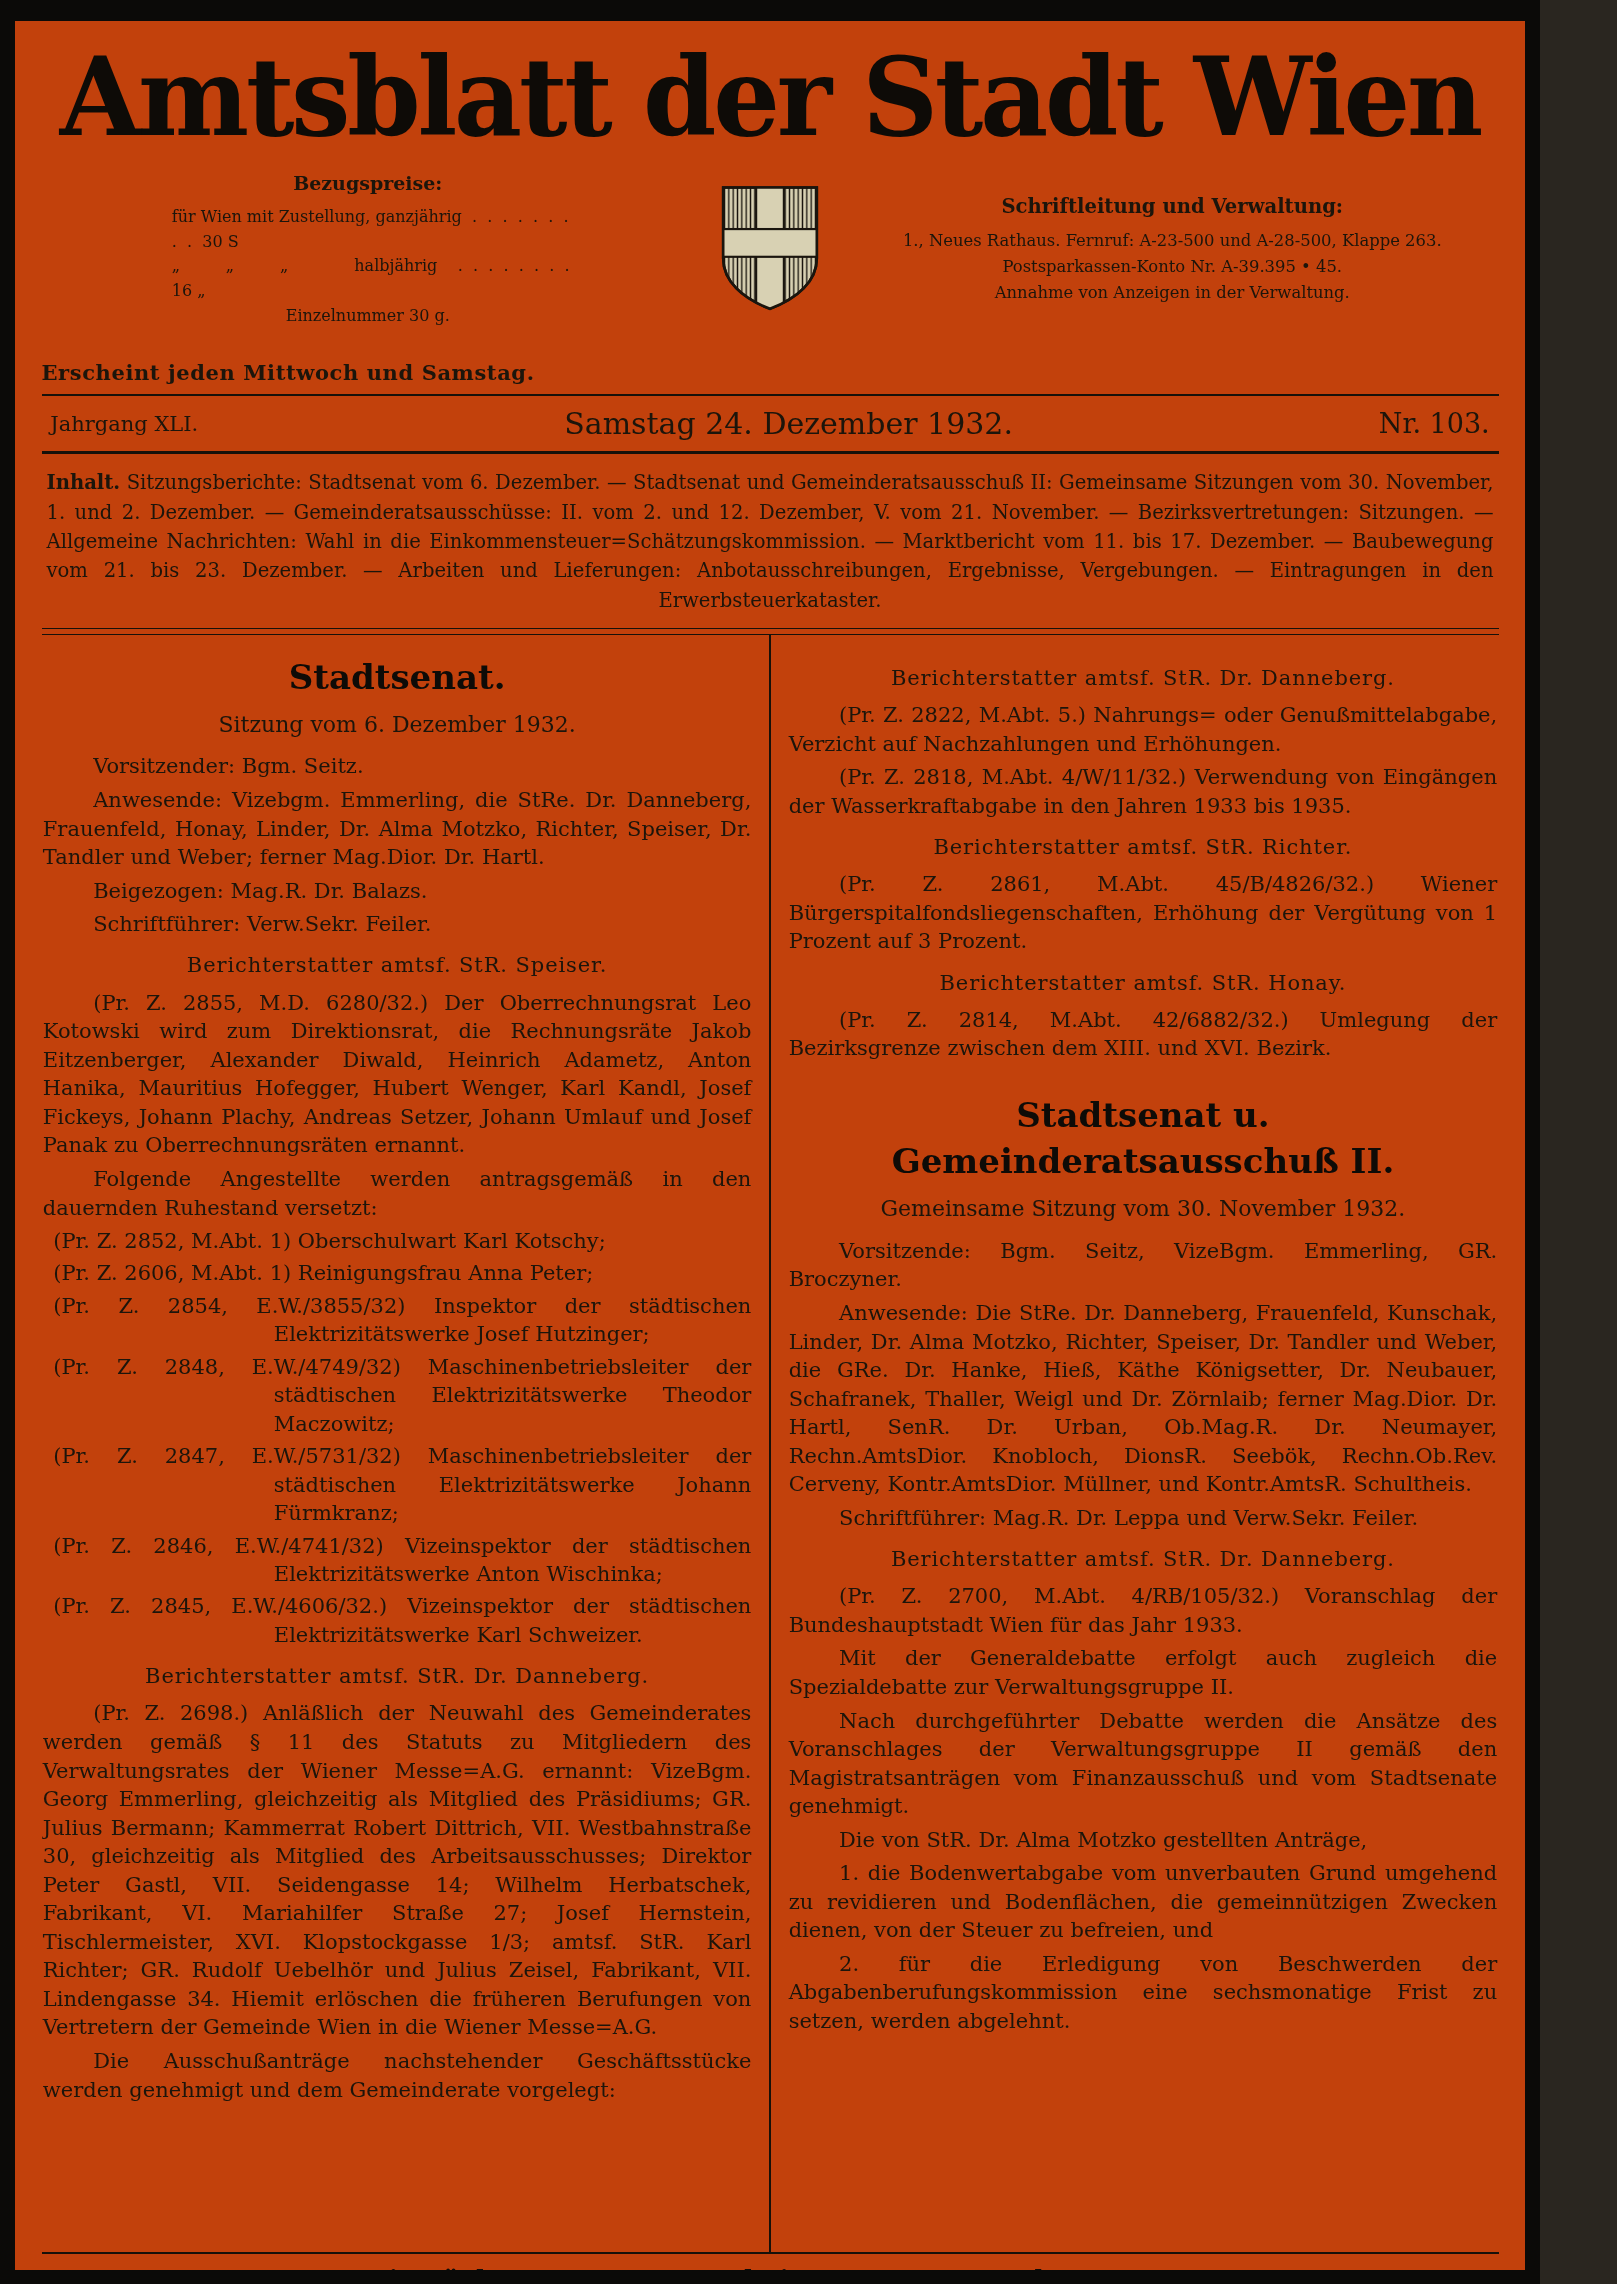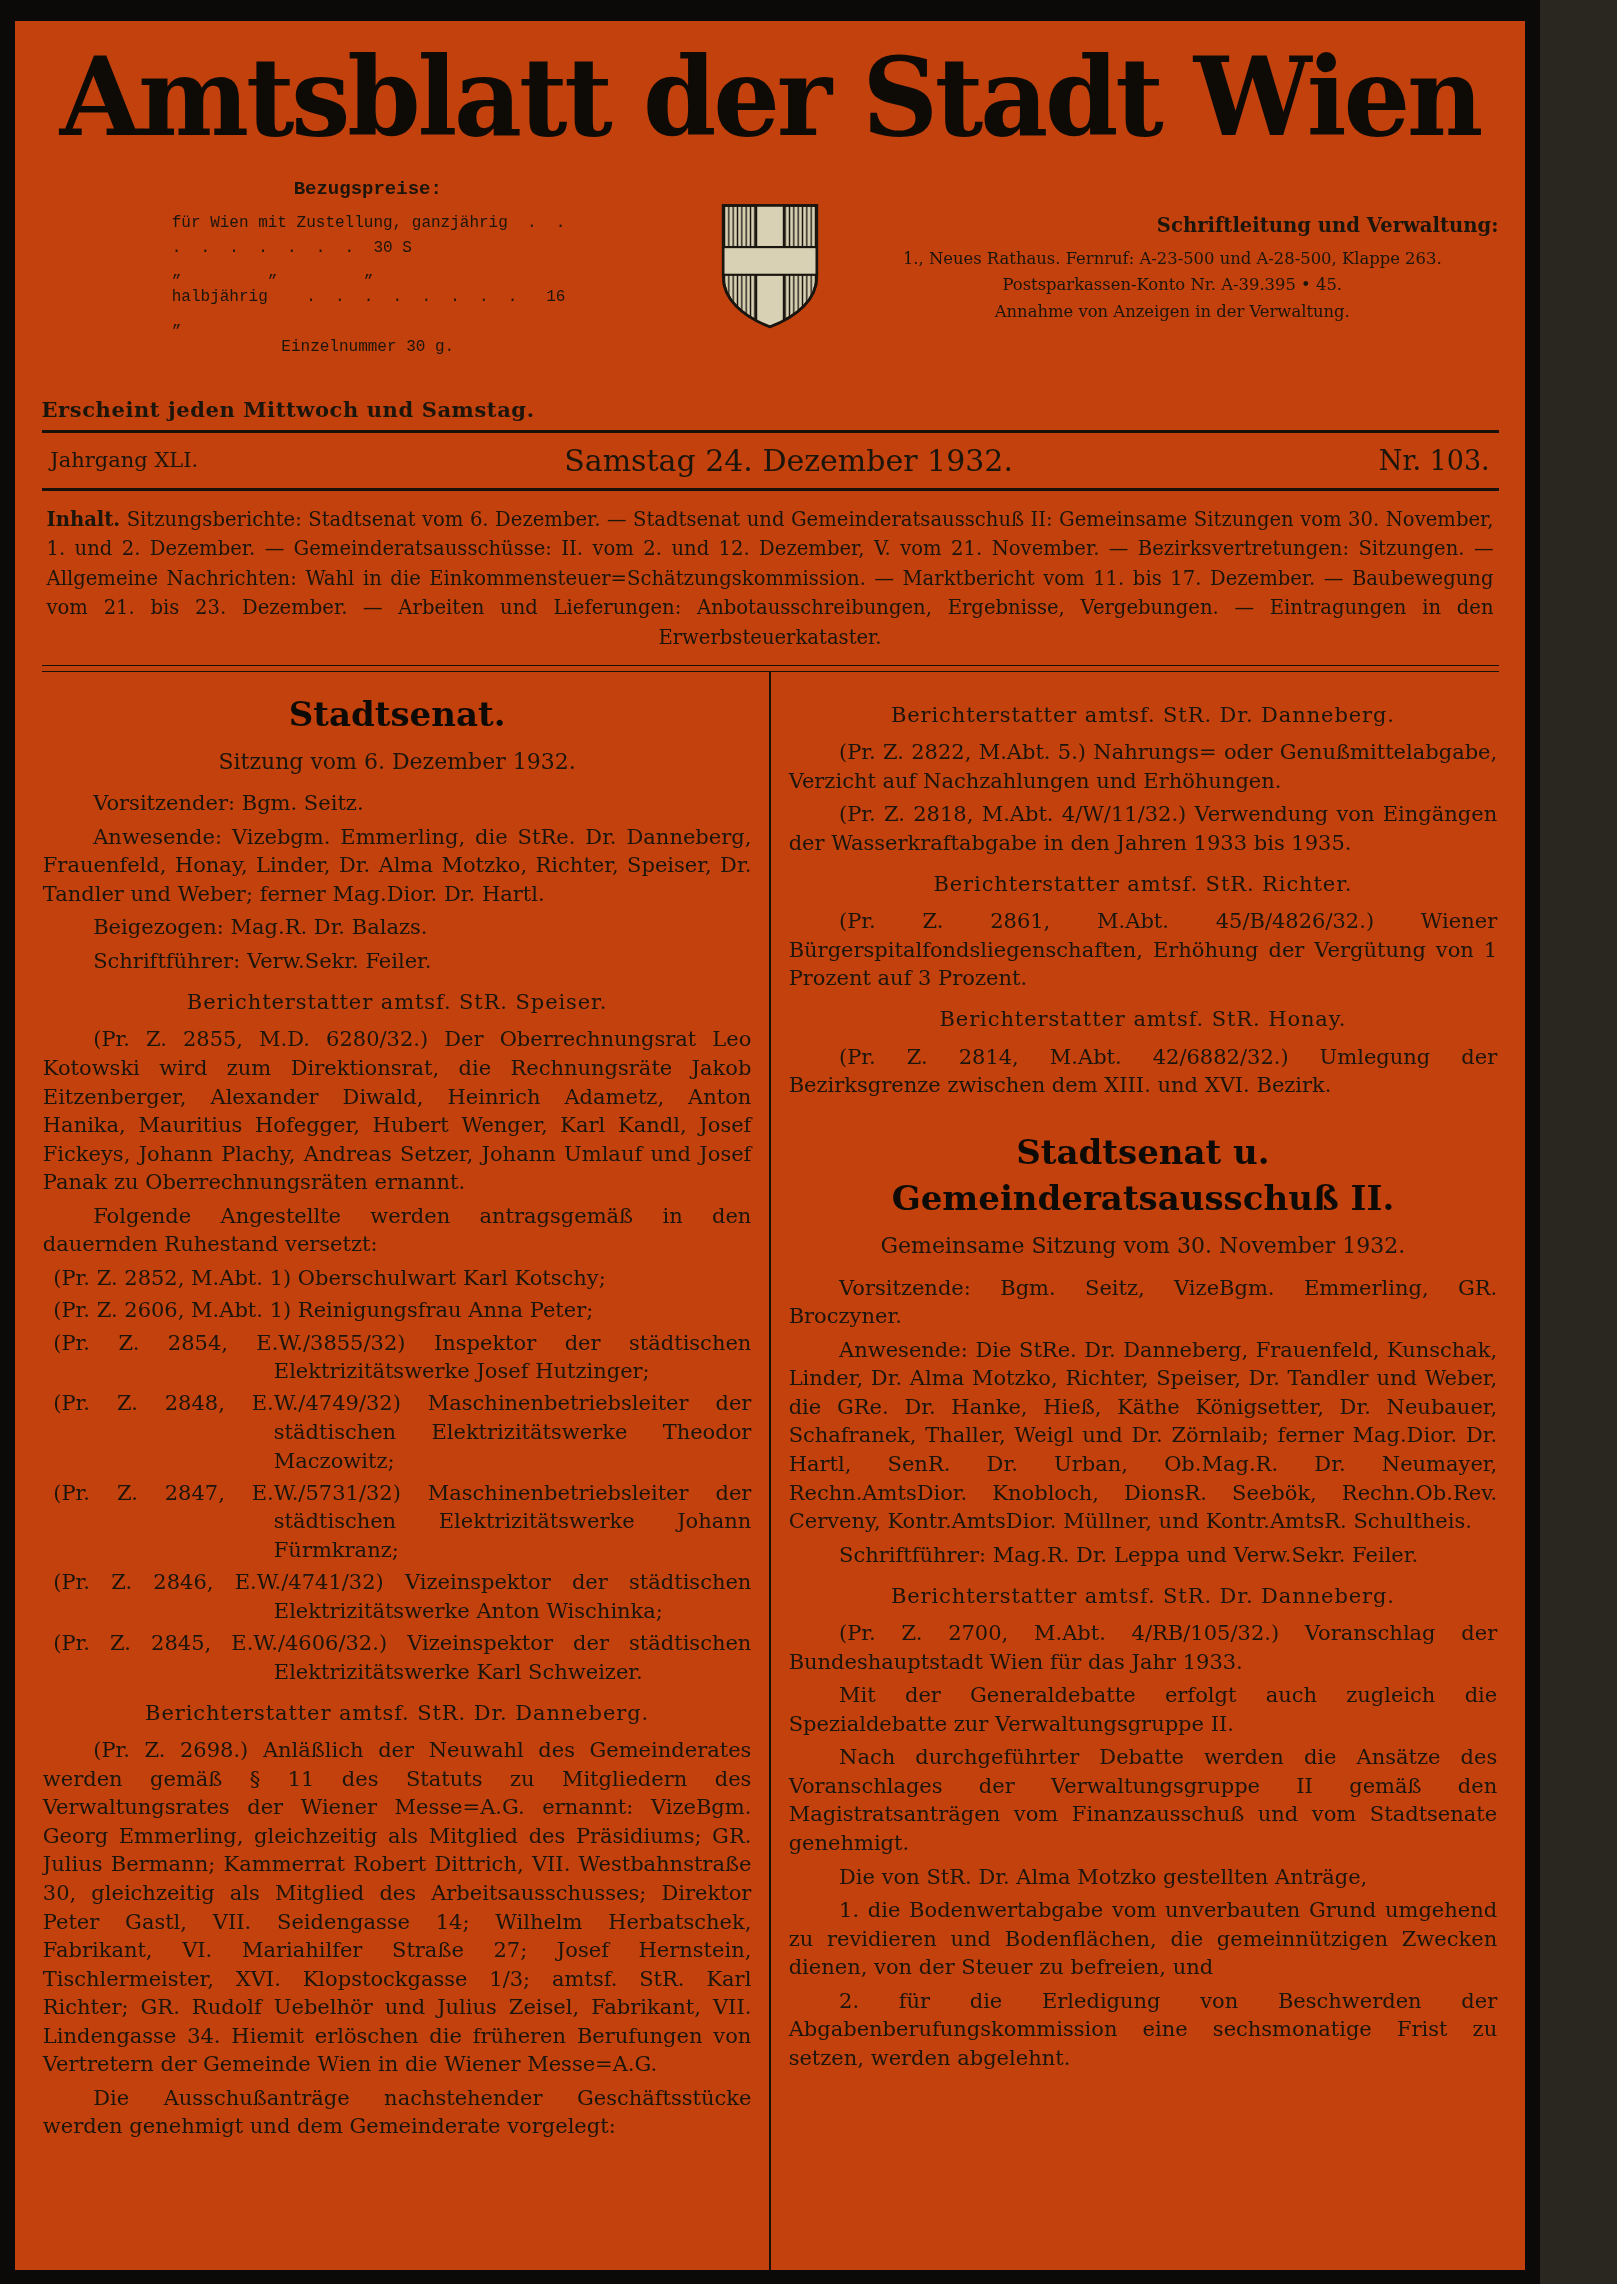--- a/index.html
+++ b/index.html
@@ -21,27 +21,27 @@
     font-weight:700;
     letter-spacing:-3.2px;
     margin-top:21.5px;
     line-height:1.04;
     color:#0e0b07;
     transform:scaleY(1.04);
   }
   .header-row{display:flex;align-items:center;margin-top:11.4px;}
   .header-col{flex:1;}
   .pricing{font-size:16px;line-height:1.55;}
-  .pricing-inner{width:430px;margin:12px auto;font-family:Liberation Mono, monospace;}
+  .pricing-inner{width:430px;margin:6px auto;}
   .pricing-title{font-weight:700;font-size:19px;text-align:center;margin-bottom:6.3px;}
   .pricing-line{white-space:pre-wrap;text-align:left;padding-left:19px;}
   .pricing-line.centered{text-align:center;padding-left:0;}
   .shield-wrap{flex:0 0 152px;display:flex;justify-content:center;align-items:flex-start;}
   .admin{font-size:16.4px;line-height:1.6;text-align:center;}
-  .admin-title{font-weight:700;font-size:19.6px;margin-bottom:5px;text-align:right;}
+  .admin-title{font-weight:700;font-size:19.6px;margin-bottom:5px;}
   .schedule{text-align:left;font-weight:700;font-size:21px;margin-top:25px;letter-spacing:0.6px;}
   .rule{height:2.5px;background:#17110a;margin-top:8.8px;}
   .dateline{display:flex;justify-content:space-between;align-items:center;padding:10px 8.8px;}
   .dateline-volume{font-size:21px;}
   .dateline-date{font-size:30px;}
   .dateline-issue{font-size:27px;}
   .rule2{height:3.2px;background:#17110a;}
   .inhalt{font-size:19.6px;line-height:1.5;text-align:justify;text-align-last:center;padding:14px 5px 12.6px;}
   .inhalt b{font-weight:700;}
   .double-rule{border-top:1.9px solid #17110a;border-bottom:1.9px solid #17110a;height:5px;}

